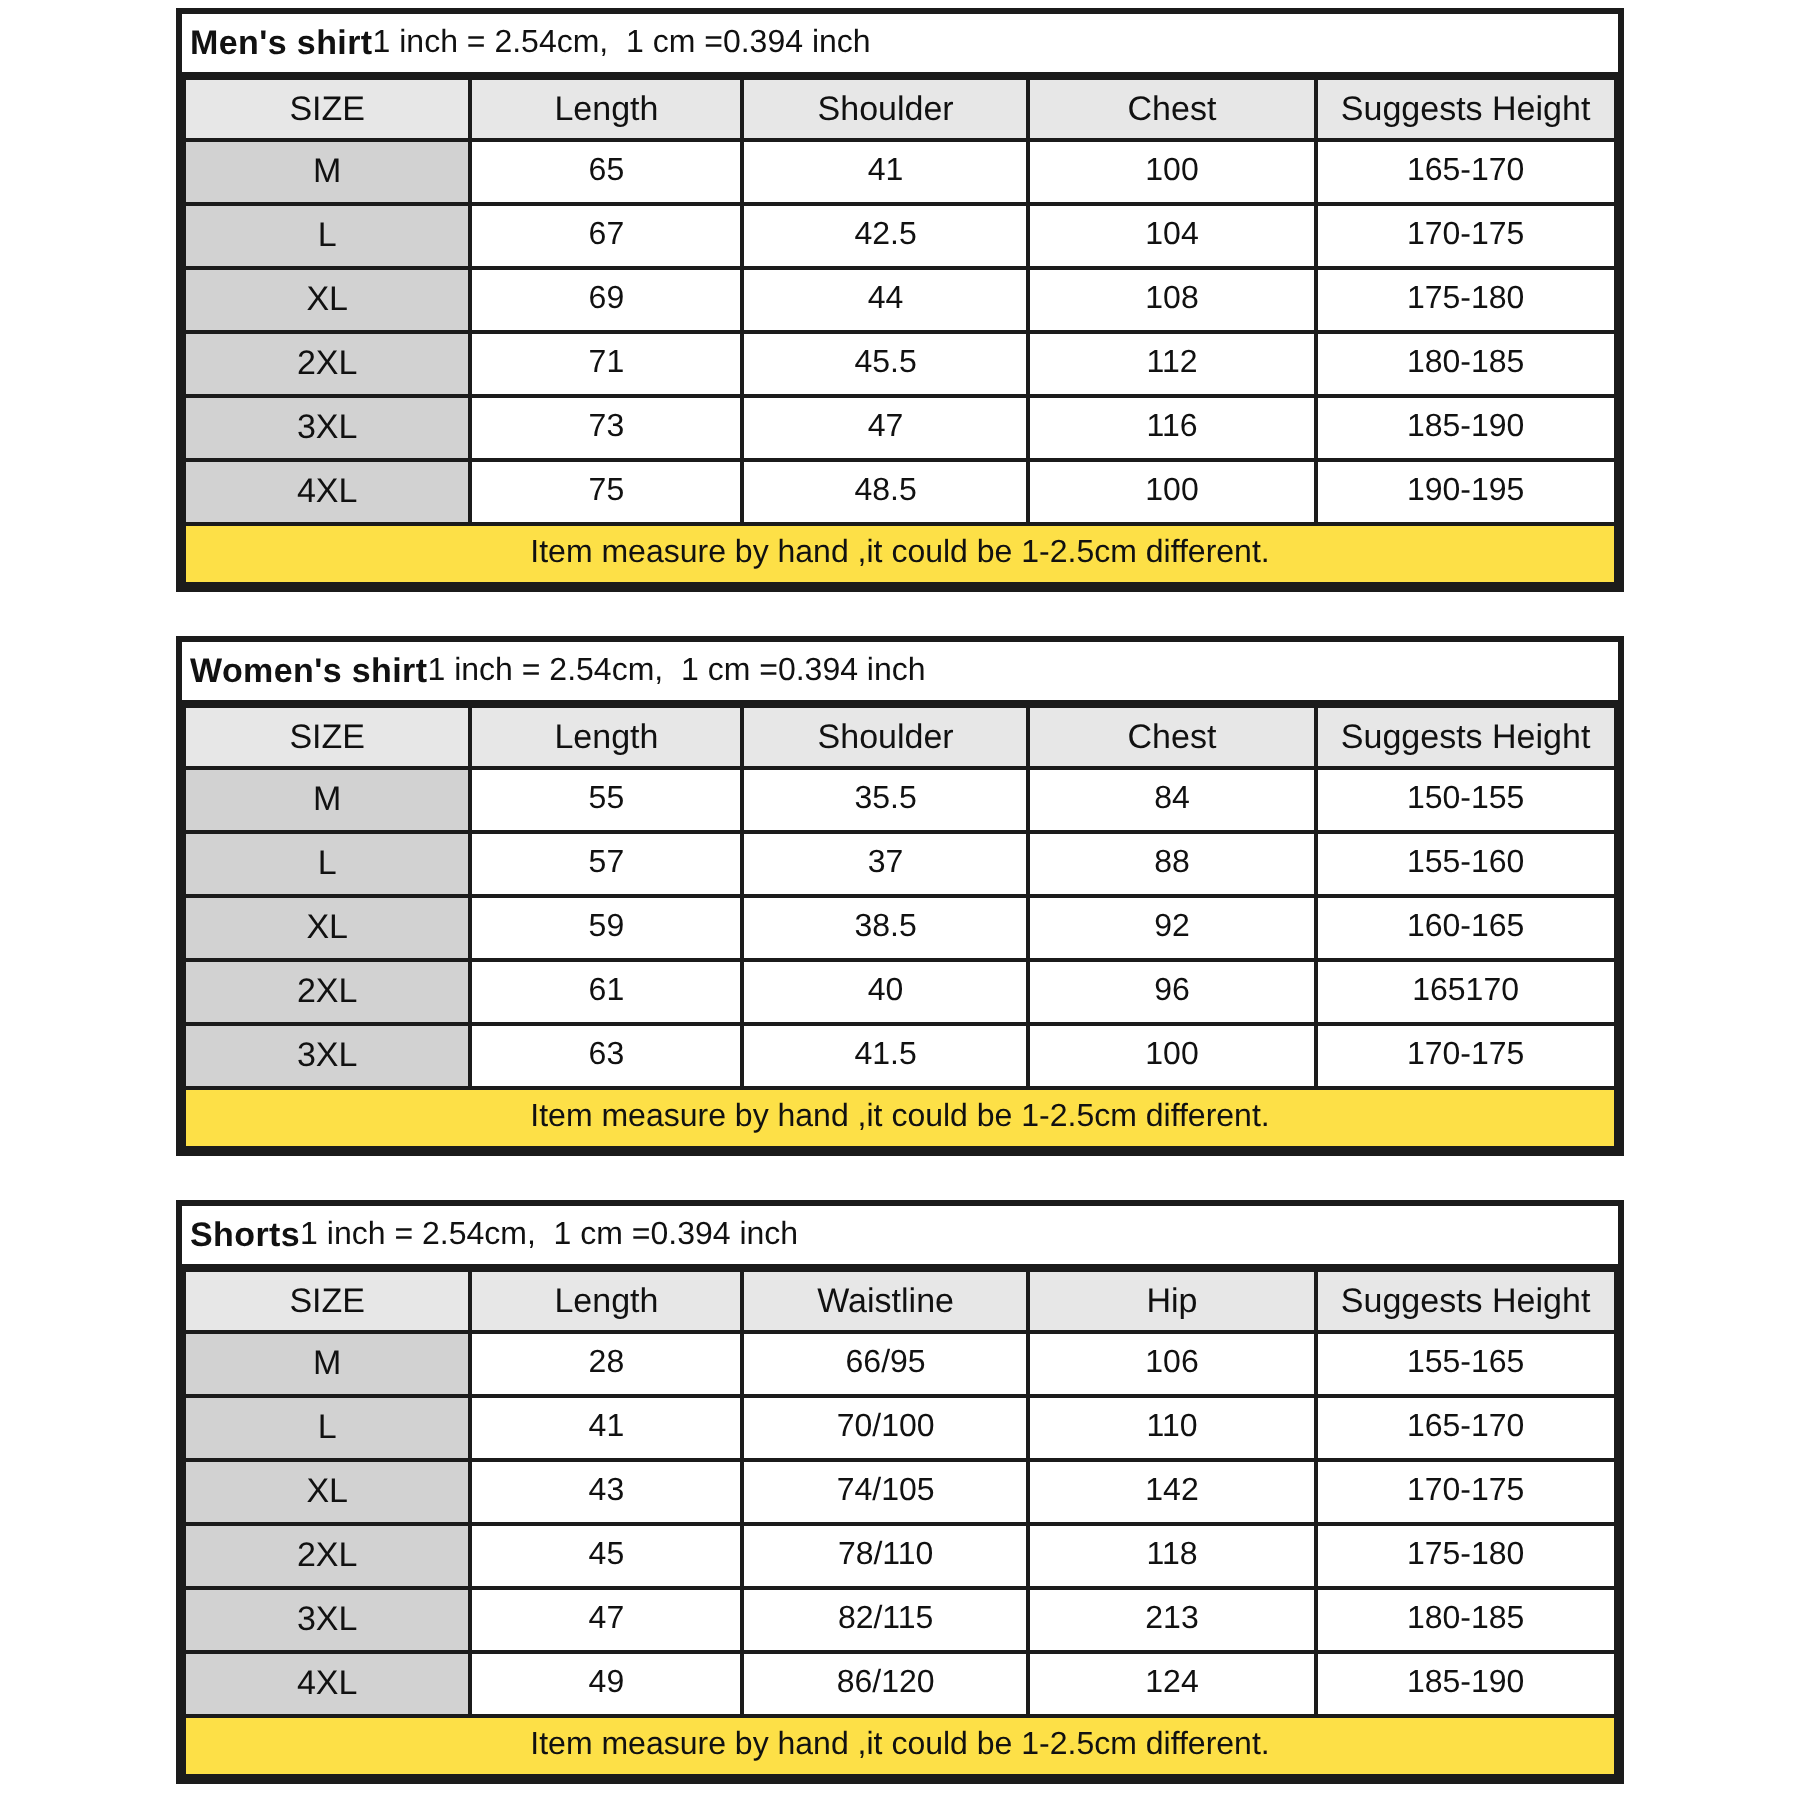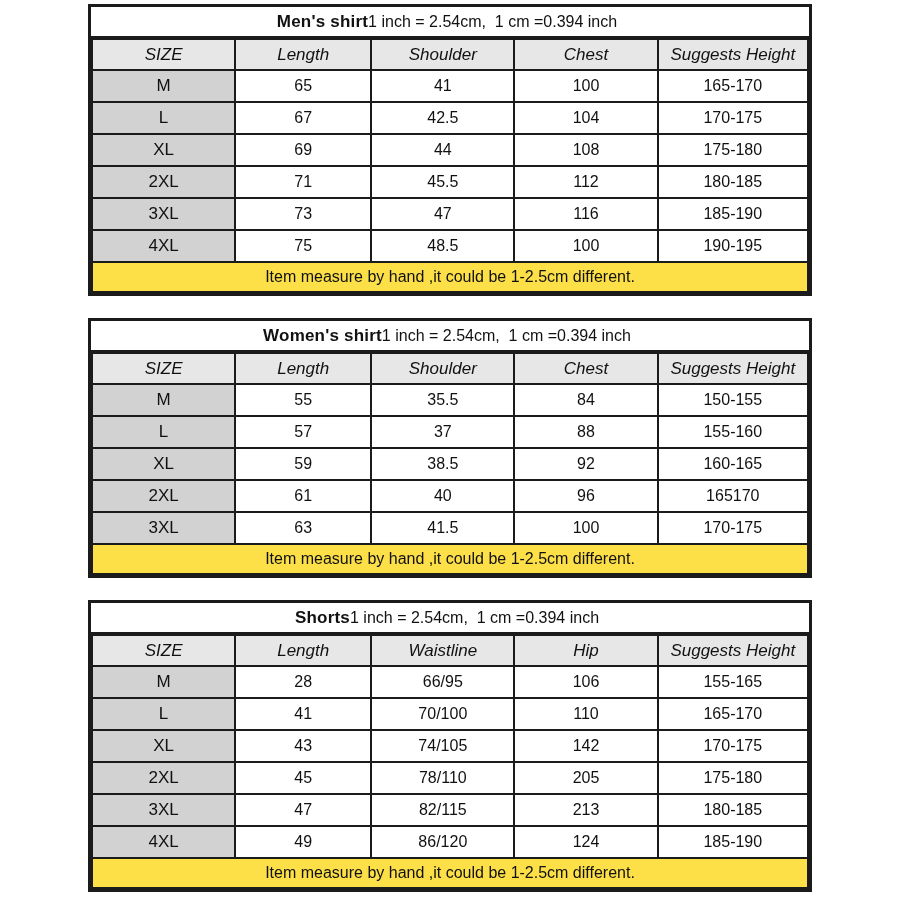--- a/index.html
+++ b/index.html
@@ -16,21 +16,21 @@
     background: #ffffff;
   }
   section.size-table {
     border: 3px solid #1b1b1b;
     background: #ffffff;
     margin-bottom: 22px;
   }
   .titlebar {
     display: flex;
     align-items: center;
-    justify-content: center;
+    justify-content: flex-start;
     height: 31px;
     padding: 0 10px 0 4px;
     border-bottom: 2px solid #1b1b1b;
     background: #ffffff;
   }
   .titlebar .chart-title {
     font-weight: bold;
     font-size: 17px;
     letter-spacing: 0.2px;
   }
@@ -49,21 +49,20 @@
     vertical-align: middle;
     font-size: 16px;
     height: 32px;
     overflow: hidden;
   }
   thead th {
     background: #e7e7e7;
     font-weight: normal;
     font-size: 17px;
     height: 31px;
-    font-style: italic;
   }
   td.size-cell {
     background: #d2d2d2;
     font-size: 17px;
   }
   td.value-cell { background: #ffffff; }
   tr.footer-row td {
     background: #fde047;
     font-size: 16px;
     height: 30px;
@@ -257,21 +256,21 @@
             <td class="size-cell">XL</td>
             <td class="value-cell">43</td>
             <td class="value-cell">74/105</td>
             <td class="value-cell">142</td>
             <td class="value-cell">170-175</td>
           </tr>
           <tr>
             <td class="size-cell">2XL</td>
             <td class="value-cell">45</td>
             <td class="value-cell">78/110</td>
-            <td class="value-cell">205</td>
+            <td class="value-cell">118</td>
             <td class="value-cell">175-180</td>
           </tr>
           <tr>
             <td class="size-cell">3XL</td>
             <td class="value-cell">47</td>
             <td class="value-cell">82/115</td>
             <td class="value-cell">213</td>
             <td class="value-cell">180-185</td>
           </tr>
           <tr>

